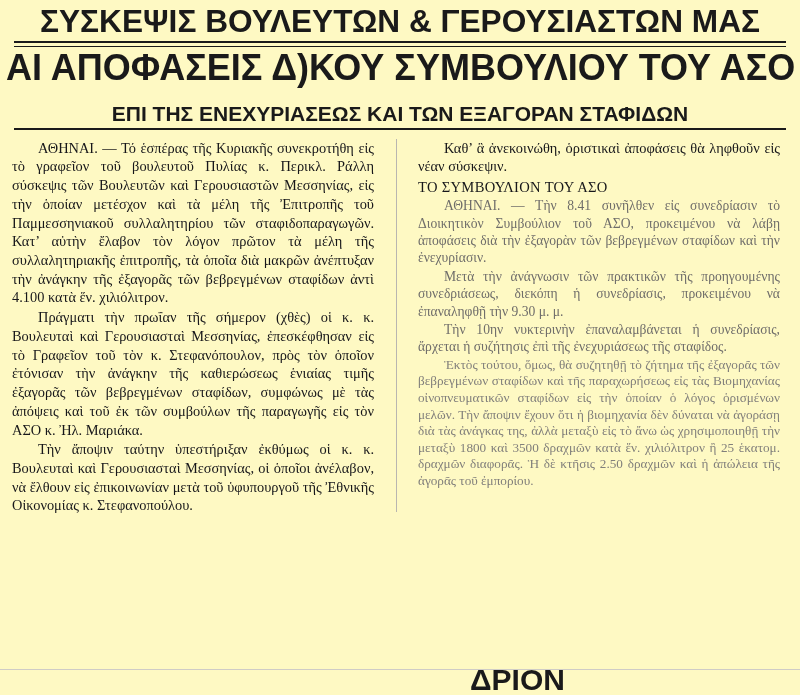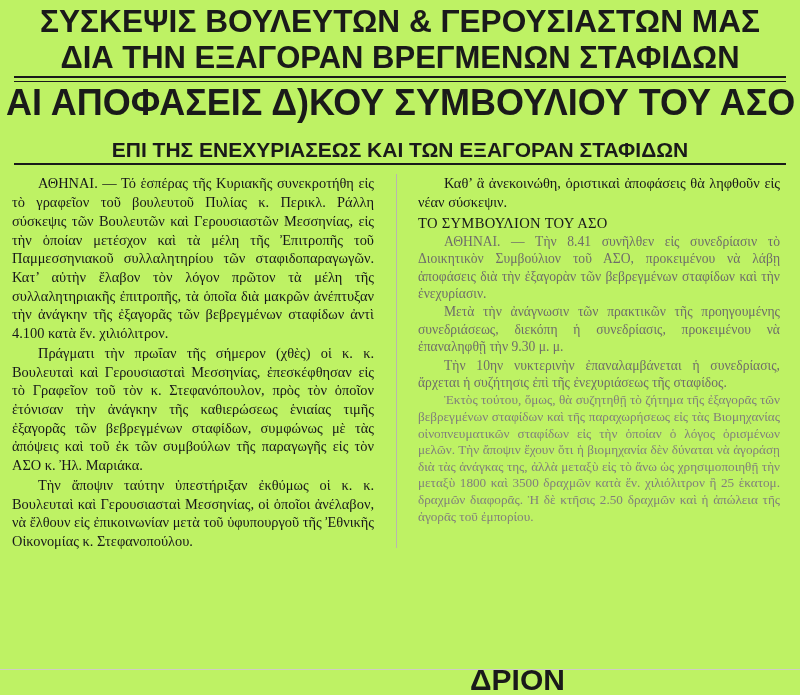--- a/index.html
+++ b/index.html
@@ -7,21 +7,21 @@
     padding: 0;
     background: #ffffff;
   }
   body {
     font-family: "Liberation Serif", serif;
   }
   #page {
     position: relative;
     width: 800px;
     height: 695px;
-    background: #bef264;
+    background: #fef9c3;
     overflow: hidden;
   }
   
   .headlines {
     padding: 4px 6px 0 6px;
   }
   .hl {
     font-family: "Liberation Sans", sans-serif;
     font-weight: bold;
     color: #1a1a1a;
@@ -133,21 +133,20 @@
     background: #cfccc6;
   }
 </style>
 </head>
 <body>
 
 <div id="page">
 
   <div class="headlines">
     <div class="hl hl-1">ΣΥΣΚΕΨΙΣ ΒΟΥΛΕΥΤΩΝ &amp; ΓΕΡΟΥΣΙΑΣΤΩΝ ΜΑΣ</div>
-    <div class="hl hl-2">ΔΙΑ ΤΗΝ ΕΞΑΓΟΡΑΝ  ΒΡΕΓΜΕΝΩΝ  ΣΤΑΦΙΔΩΝ</div>
     <div class="rule"></div>
     <div class="rule thin"></div>
     <div class="hl hl-3">ΑΙ ΑΠΟΦΑΣΕΙΣ Δ)ΚΟΥ ΣΥΜΒΟΥΛΙΟΥ ΤΟΥ ΑΣΟ</div>
     <div class="hl hl-4">ΕΠΙ ΤΗΣ ΕΝΕΧΥΡΙΑΣΕΩΣ ΚΑΙ ΤΩΝ ΕΞΑΓΟΡΑΝ ΣΤΑΦΙΔΩΝ</div>
     <div class="rule"></div>
   </div>
 
   <div class="cols">
     <div class="divider"></div>
 

